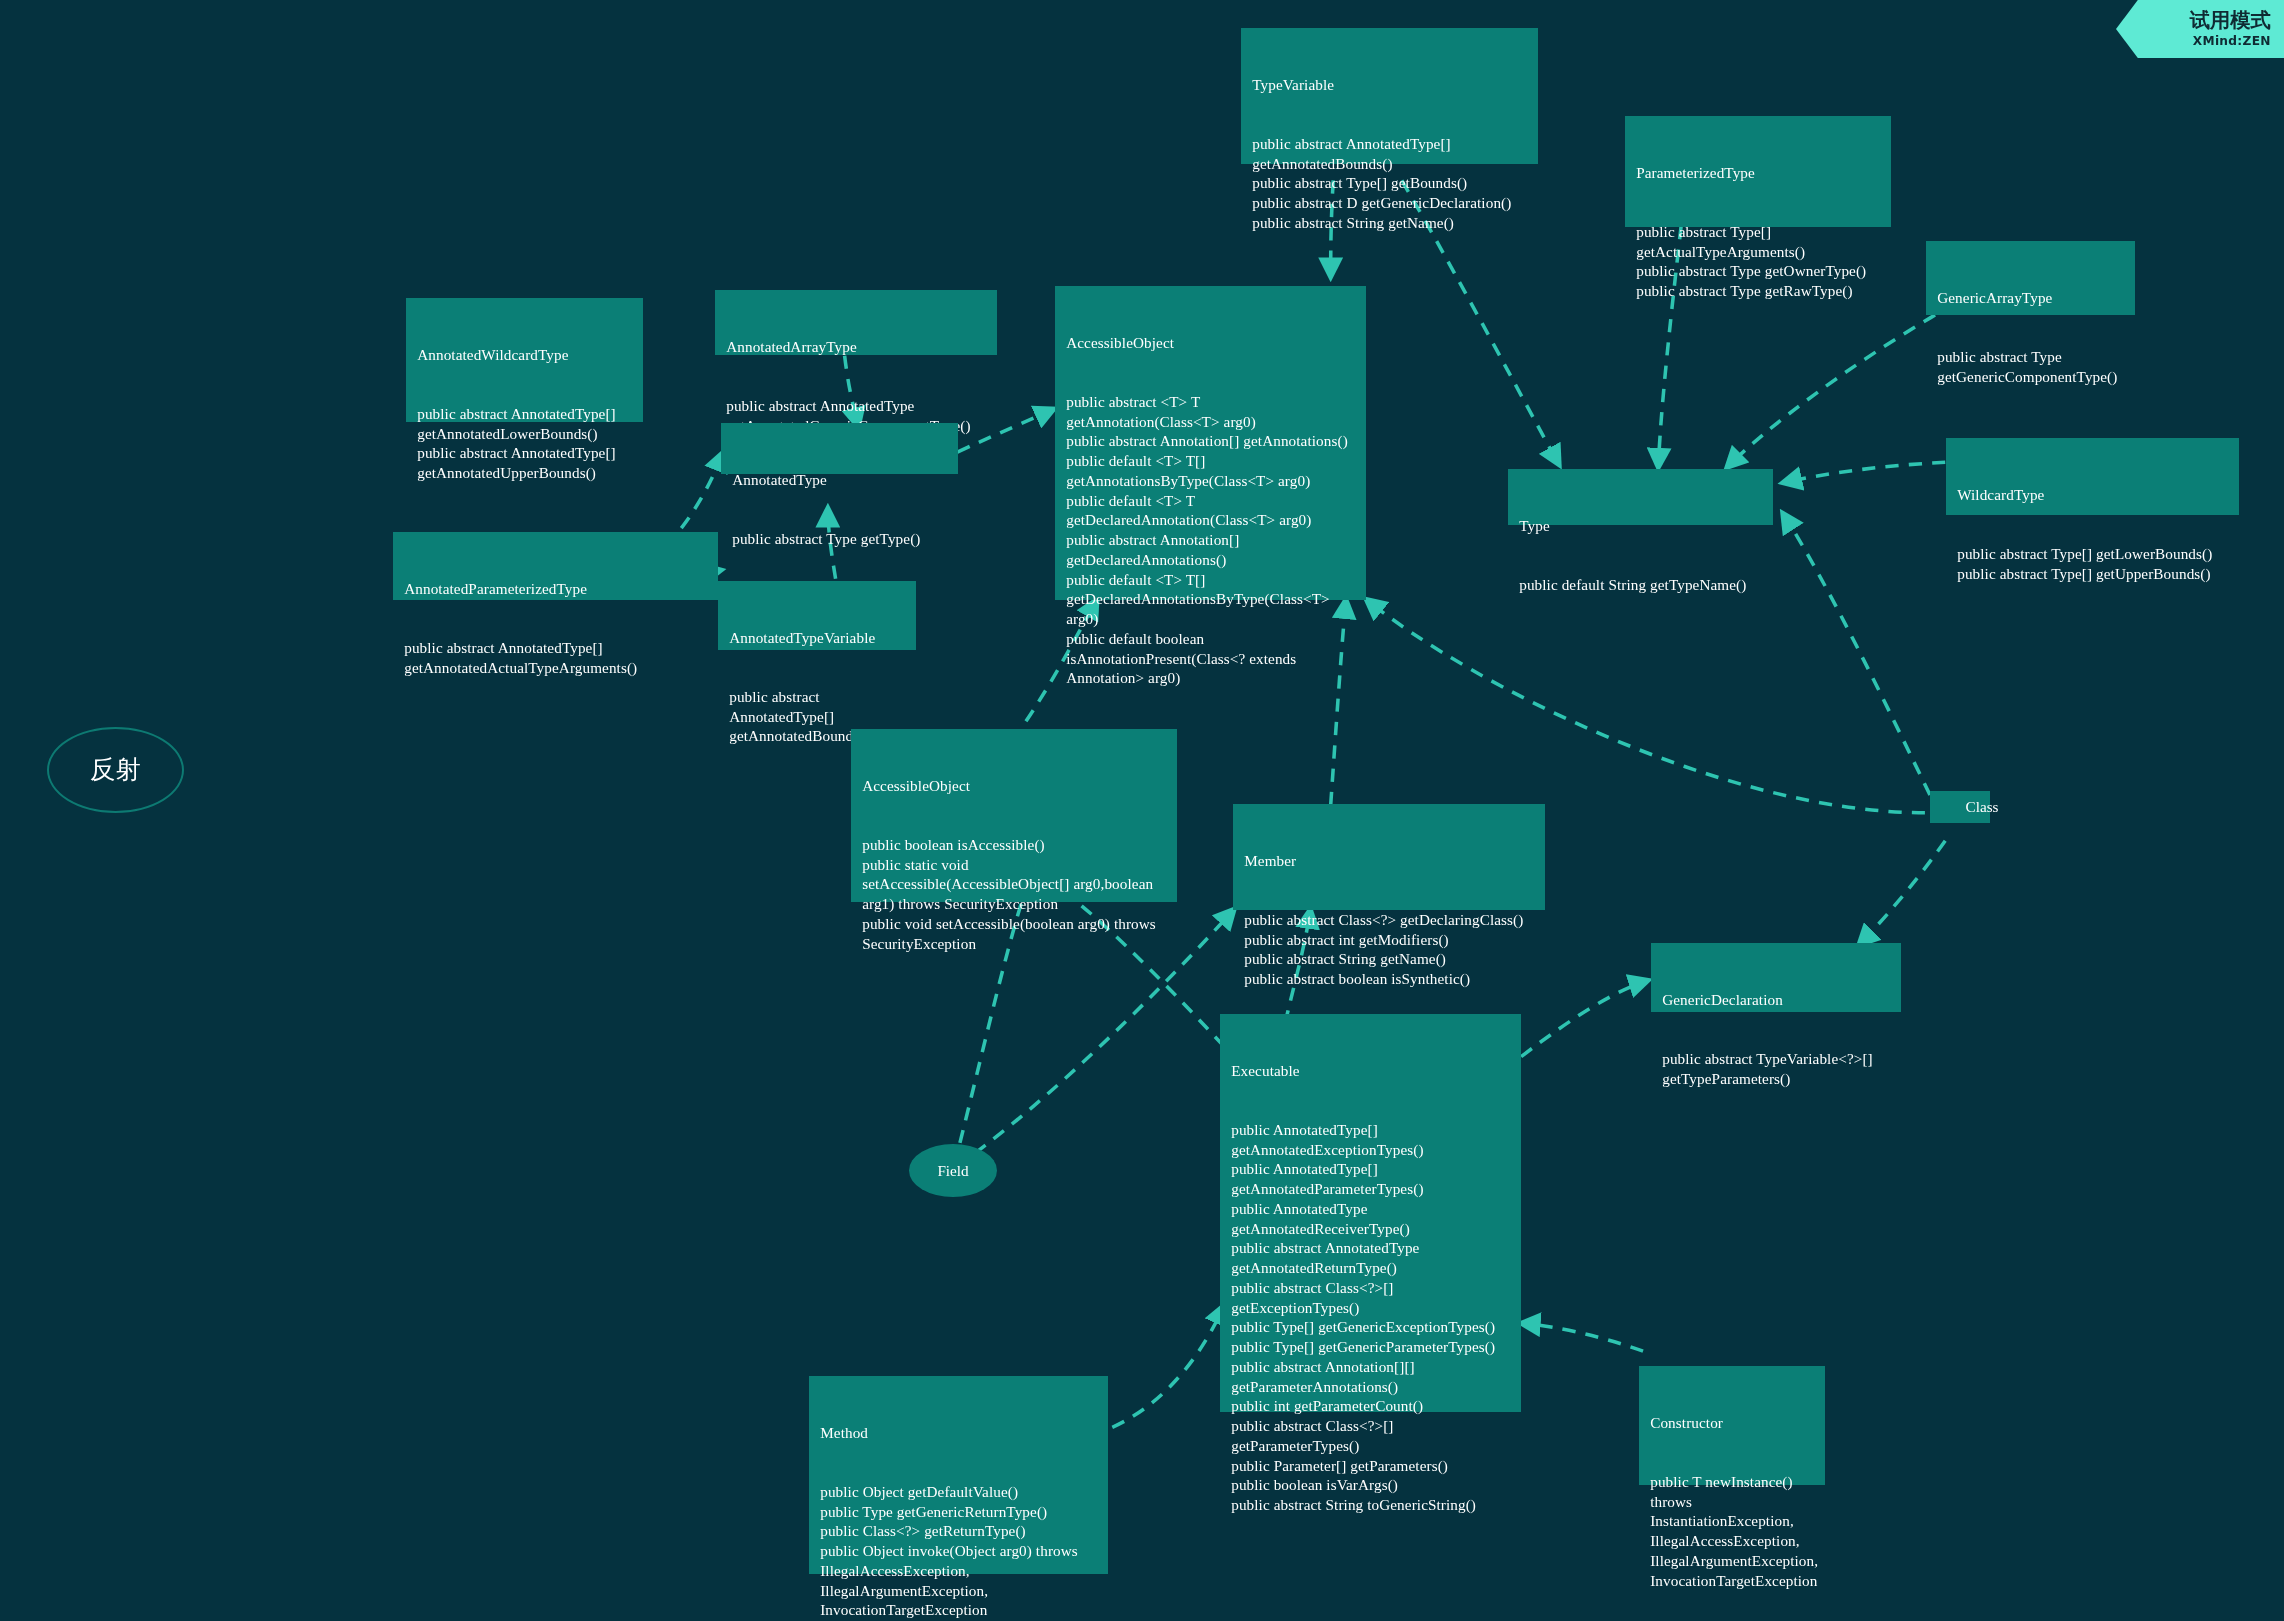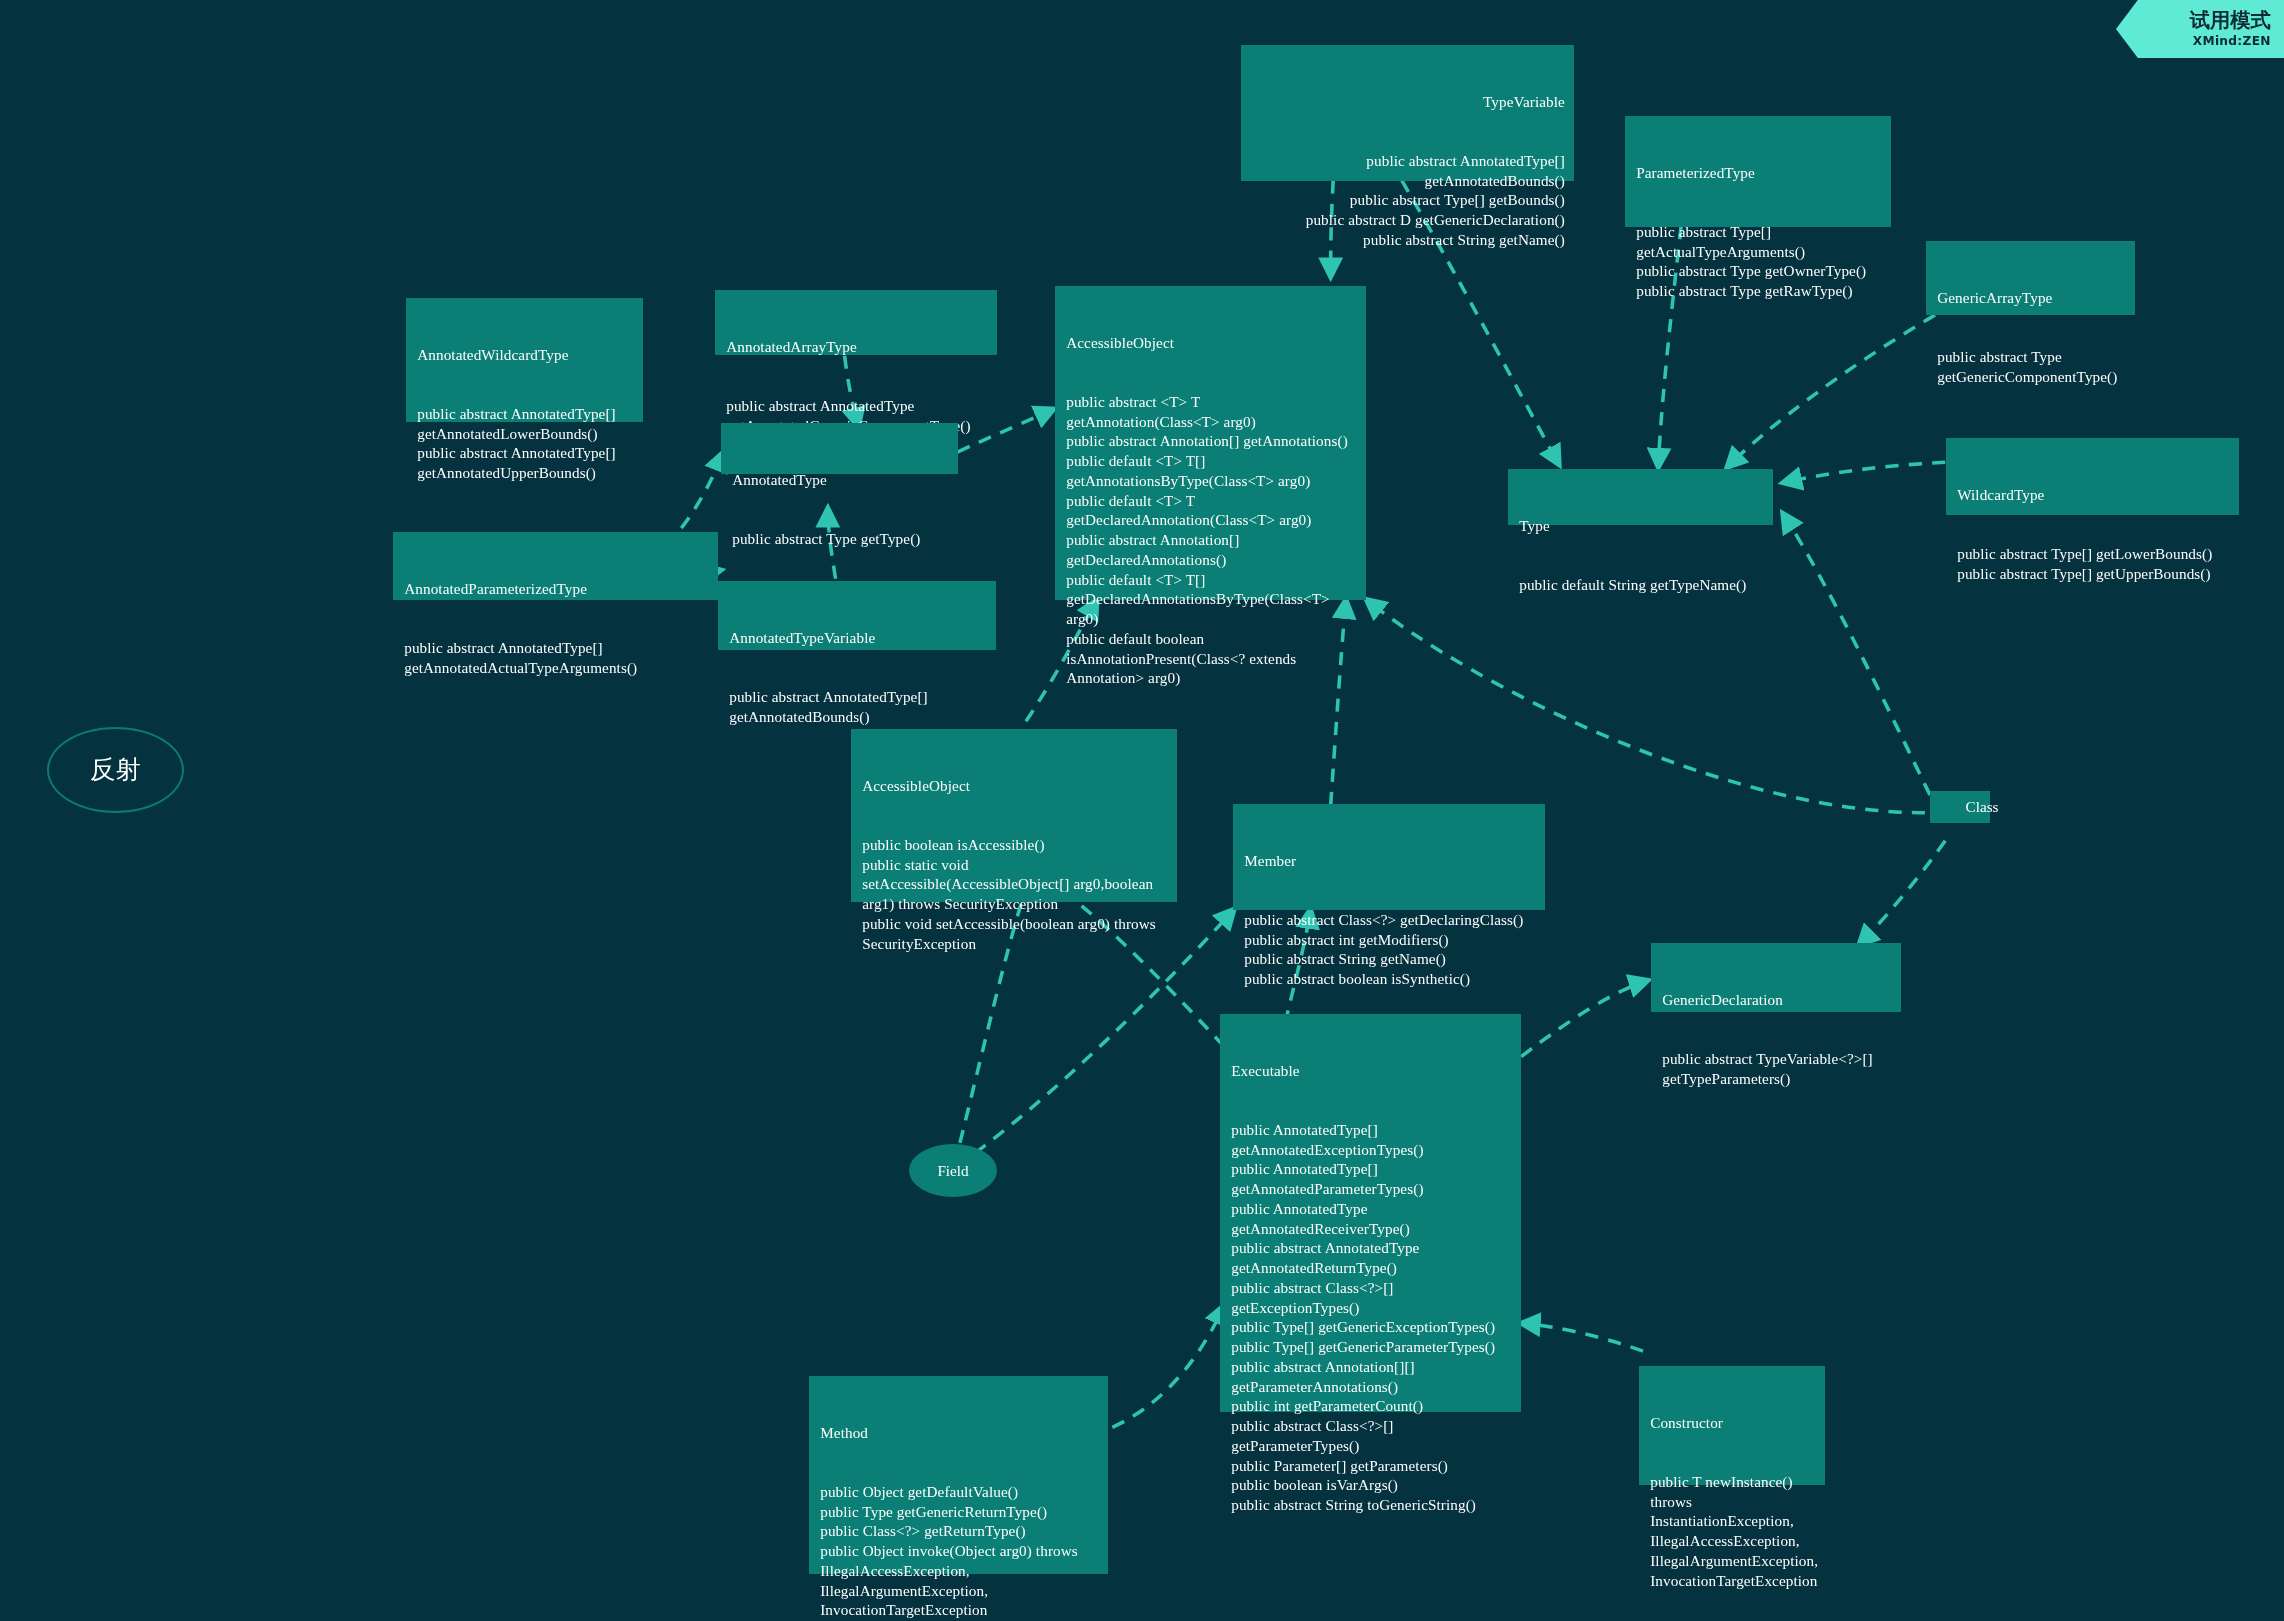--- a/index.html
+++ b/index.html
@@ -167,21 +167,21 @@
   </div>
 
   <div class="oval oval-filled" style="left:909px; top:1144px; width:88px; height:53px;">
     <span>Field</span>
   </div>
 
   <div class="rect-small" style="left:1930px; top:791px; width:60px; height:32px;padding-left:44px;">
     <span>Class</span>
   </div>
 
-  <div class="node" style="left:1241px; top:45px; width:333px; height:136px;text-align:right;">
+  <div class="node" style="left:1241px; top:28px; width:297px; height:136px;">
     <span class="title">TypeVariable</span>
     <span class="body">public abstract AnnotatedType[] getAnnotatedBounds()
 public abstract Type[] getBounds()
 public abstract D getGenericDeclaration()
 public abstract String getName()</span>
   </div>
 
   <div class="node" style="left:1625px; top:116px; width:266px; height:111px;">
     <span class="title">ParameterizedType</span>
     <span class="body">public abstract Type[] getActualTypeArguments()
@@ -219,21 +219,21 @@
   <div class="node" style="left:721px; top:423px; width:237px; height:51px;">
     <span class="title">AnnotatedType</span>
     <span class="body">public abstract Type getType()</span>
   </div>
 
   <div class="node" style="left:393px; top:532px; width:325px; height:68px;">
     <span class="title">AnnotatedParameterizedType</span>
     <span class="body">public abstract AnnotatedType[] getAnnotatedActualTypeArguments()</span>
   </div>
 
-  <div class="node" style="left:718px; top:581px; width:278px; height:69px;">
+  <div class="node" style="left:718px; top:581px; width:198px; height:69px;">
     <span class="title">AnnotatedTypeVariable</span>
     <span class="body">public abstract AnnotatedType[] getAnnotatedBounds()</span>
   </div>
 
   <div class="node" style="left:1055px; top:286px; width:311px; height:314px;">
     <span class="title">AccessibleObject</span>
     <span class="body">public abstract &lt;T&gt; T getAnnotation(Class&lt;T&gt; arg0)
 public abstract Annotation[] getAnnotations()
 public default &lt;T&gt; T[] getAnnotationsByType(Class&lt;T&gt; arg0)
 public default &lt;T&gt; T getDeclaredAnnotation(Class&lt;T&gt; arg0)

